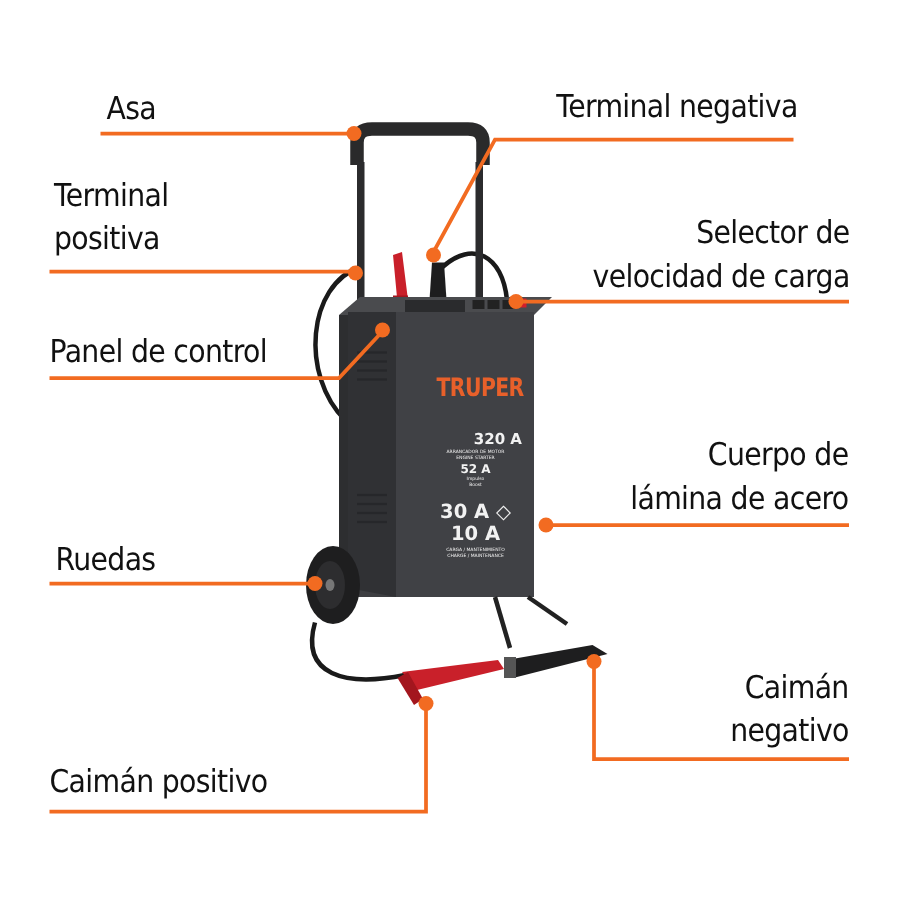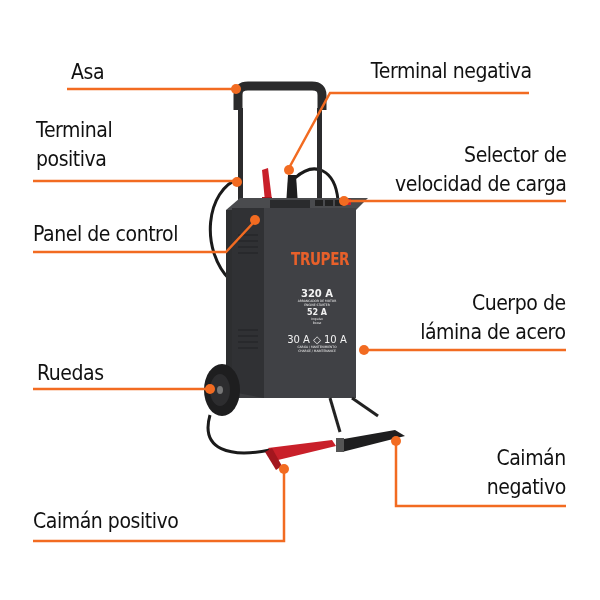--- a/index.html
+++ b/index.html
@@ -78,27 +78,27 @@
 
     <g>
       <polygon points="338,440 395,430 405,436 342,452" fill="#1e1e1f"></polygon>
       <rect x="336" y="438" width="8" height="14" fill="#555"></rect>
     </g>
   </svg>
 
   <div style="position:absolute;left:291px;top:249px;color:#e8602a;font-family:'DejaVu Sans',sans-serif;font-weight:bold;font-size:17px;letter-spacing:-0.5px;transform:scaleX(0.8);transform-origin:left top;">TRUPER</div>
 
   <div style="position:absolute;left:286px;top:288px;width:62px;text-align:center;color:#f2f2f2;font-family:'DejaVu Sans',sans-serif;">
-    <div style="font-size:10px;font-weight:bold;">320 A</div>
+    <div style="font-size:10px;font-weight:bold;text-align:right;">320 A</div>
     <div style="font-size:3px;">ARRANCADOR DE MOTOR</div>
     <div style="font-size:3px;">ENGINE STARTER</div>
     <div style="font-size:8px;font-weight:bold;margin-top:1px;">52 A</div>
     <div style="font-size:3px;">Impulso</div>
     <div style="font-size:3px;">Boost</div>
-    <div style="font-size:10px;font-weight:normal;margin-top:9px;">30 A ◇ 10 A</div>
+    <div style="font-size:13px;font-weight:bold;margin-top:9px;">30 A ◇ 10 A</div>
     <div style="font-size:3px;">CARGA / MANTENIMIENTO</div>
     <div style="font-size:3px;">CHARGE / MAINTENANCE</div>
   </div>
 
   <svg width="600" height="600" viewBox="0 0 600 600">
     <g stroke="#f26b21" stroke-width="2.5" fill="none">
       <line x1="67" y1="89" x2="235" y2="89"></line>
       <line x1="33" y1="181" x2="237" y2="181"></line>
       <polyline points="529,93 330,93 289,168"></polyline>
       <line x1="345" y1="201" x2="566" y2="201"></line>

